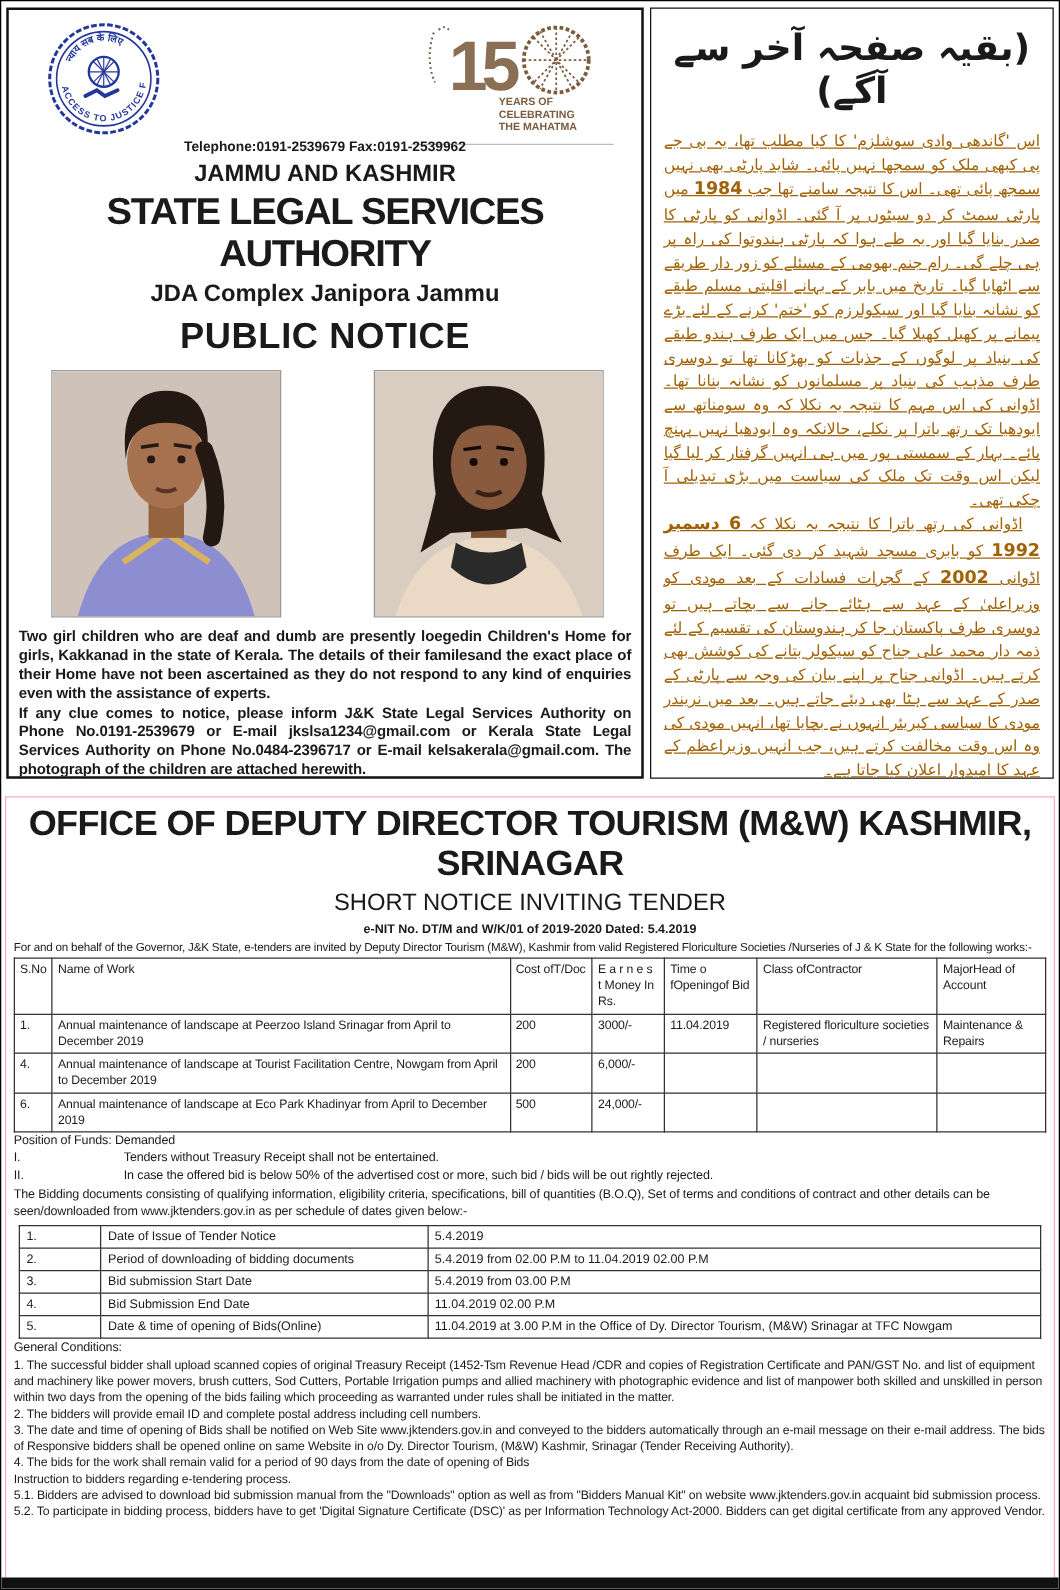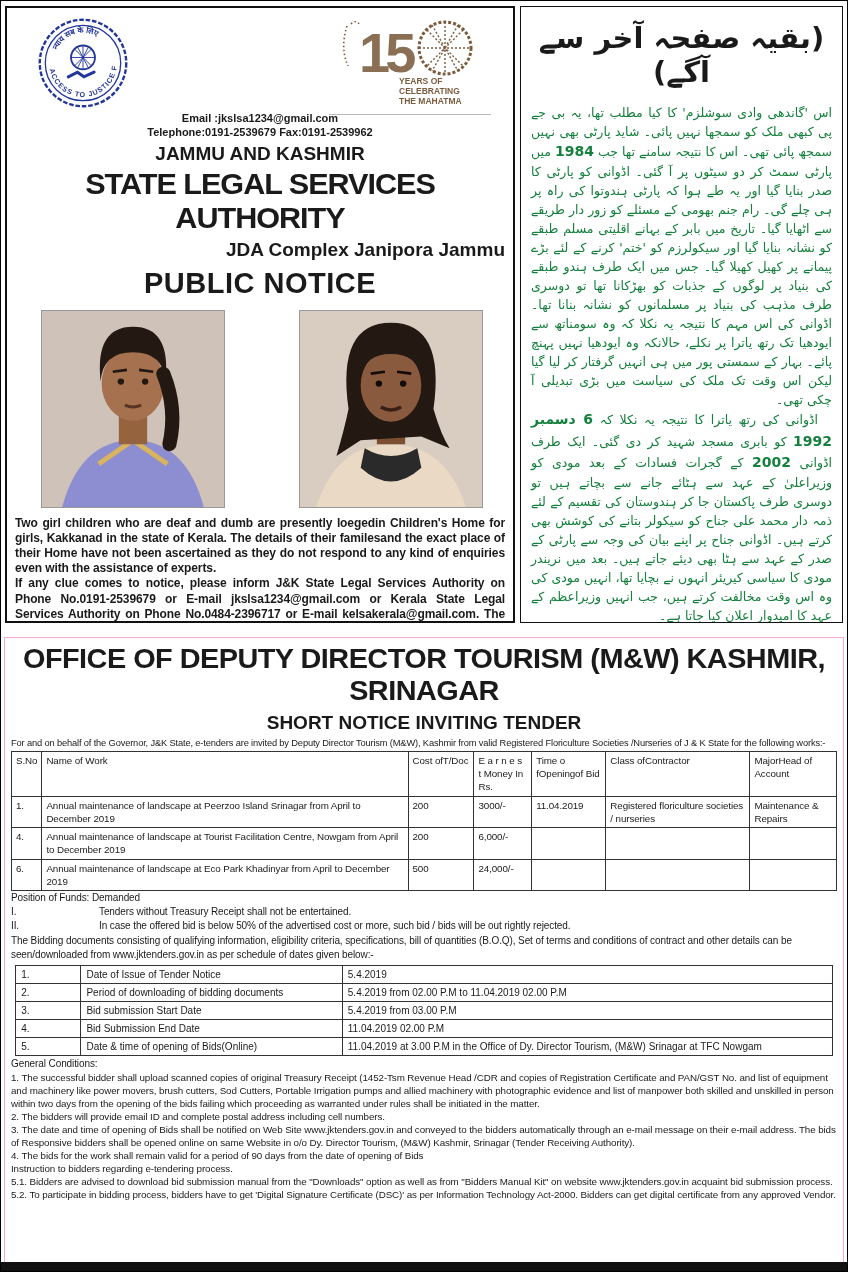--- a/index.html
+++ b/index.html
@@ -22,44 +22,44 @@
   .notice-box{width:510px;border:2px solid #111;box-sizing:border-box;
               padding:6px 8px 4px 8px;overflow:hidden;}
   .logo-row{display:flex;justify-content:space-between;align-items:flex-start;
             padding:2px 14px 0 22px;height:96px;}
   .logo150-wrap{border-bottom:1px solid #bbb;padding:0 4px 2px 0;}
   .contact-line{text-align:center;font-size:11px;font-weight:bold;line-height:1.25;}
   .jk-line{text-align:center;font-size:19px;font-weight:bold;letter-spacing:0;
            margin-top:3px;}
   .authority-line{text-align:center;font-size:30px;font-weight:bold;
                   letter-spacing:-1px;transform:scaleX(1.02);margin-top:2px;}
-  .jda-line{text-align:right;font-size:19px;font-weight:bold;margin-top:4px;}
+  .jda-line{text-align:center;font-size:19px;font-weight:bold;margin-top:4px;}
   .public-notice{text-align:center;font-size:29px;font-weight:700;
                  letter-spacing:.5px;margin-top:6px;}
   .photo-row{display:flex;justify-content:space-between;padding:10px 22px 6px 26px;}
   .photo{width:182px;height:196px;border:1px solid #999;}
   .notice-body{font-size:12px;font-weight:bold;text-align:justify;line-height:1.27;
                margin-top:2px;letter-spacing:-.1px;}
 
   
   .urdu-box{flex:1;border:1.5px solid #111;box-sizing:border-box;
             padding:6px 10px;direction:rtl;font-family:"DejaVu Sans",sans-serif;
             overflow:hidden;}
   .urdu-heading{text-align:center;font-size:29px;font-weight:bold;
                 padding:8px 0 14px 0;letter-spacing:-1px;}
-  .u-para{font-size:12.5px;line-height:1.52;text-align:justify;color:#15803d;}
+  .u-para{font-size:12.5px;line-height:1.52;text-align:justify;color:#a16207;text-decoration:underline;}
   .u-para + .u-para{text-indent:14px;}
   .u-para b{font-size:14px;}
 
   
   .tender-box{margin:12px 3px;height:732px;border:1px solid #f9a8d4;box-sizing:border-box;
               padding:3px 6px 0 6px;overflow:hidden;}
   .tender-title{text-align:center;font-size:28px;font-weight:bold;
                 letter-spacing:-.5px;transform:scaleX(1.03);margin-top:2px;}
-  .tender-sub{text-align:center;font-size:19px;font-weight:bold;margin-top:5px;}
+  .tender-sub{text-align:center;font-size:19px;font-weight:normal;margin-top:5px;}
   .tender-enit{text-align:center;font-size:10px;font-weight:bold;margin-top:4px;}
   .tender-intro{font-size:9.3px;letter-spacing:-.15px;margin-top:4px;}
 
   table{border-collapse:collapse;}
   .works{width:100%;margin-top:3px;font-size:9.8px;letter-spacing:-.1px;}
   .works td{border:1px solid #333;padding:2px 4px;vertical-align:top;line-height:1.35;}
   .works thead td{height:24px;}
   .sched{width:99%;margin:3px auto 0 auto;font-size:10px;}
   .sched td{border:1px solid #333;padding:2px 5px;line-height:1.3;}
   .sched td:nth-child(1){width:8%;}
@@ -125,21 +125,20 @@
                   <line x1="129" y1="9" x2="103" y2="55"></line>
               </g>
             </g>
             <text x="70" y="68" font-size="8.5" font-weight="bold" fill="#7a5c3e">YEARS OF</text>
             <text x="70" y="78" font-size="8.5" font-weight="bold" fill="#7a5c3e">CELEBRATING</text>
             <text x="70" y="88" font-size="8.5" font-weight="bold" fill="#7a5c3e">THE MAHATMA</text>
           </svg>
         </div>
       </div>
 
-      <div class="contact-line">Email :jkslsa1234@gmail.com</div>
       <div class="contact-line">Telephone:0191-2539679 Fax:0191-2539962</div>
       <div class="jk-line">JAMMU AND KASHMIR</div>
       <div class="authority-line">STATE LEGAL SERVICES AUTHORITY</div>
       <div class="jda-line">JDA Complex Janipora Jammu</div>
       <div class="public-notice">PUBLIC NOTICE</div>
 
       <div class="photo-row">
         <svg class="photo" viewBox="0 0 90 100" preserveAspectRatio="none">
           <rect width="90" height="100" fill="#cfc2b8"></rect>
           <path d="M10 100 q9 -34 35 -34 q26 0 35 34 z" fill="#8d8ed1"></path>
@@ -178,20 +177,21 @@
       <div>
           <div class="u-para"><span>اس 'گاندھی وادی سوشلزم' کا کیا مطلب تھا، یہ بی جے پی کبھی ملک کو سمجھا نہیں پائی۔ شاید پارٹی بھی نہیں سمجھ پائی تھی۔ اس کا نتیجہ سامنے تھا جب </span><b>1984</b><span> میں پارٹی سمٹ کر دو سیٹوں پر آ گئی۔ اڈوانی کو پارٹی کا صدر بنایا گیا اور یہ طے ہوا کہ پارٹی ہندوتوا کی راہ پر ہی چلے گی۔ رام جنم بھومی کے مسئلے کو زور دار طریقے سے اٹھایا گیا۔ تاریخ میں بابر کے بہانے اقلیتی مسلم طبقے کو نشانہ بنایا گیا اور سیکولرزم کو 'ختم' کرنے کے لئے بڑے پیمانے پر کھیل کھیلا گیا۔ جس میں ایک طرف ہندو طبقے کی بنیاد پر لوگوں کے جذبات کو بھڑکانا تھا تو دوسری طرف مذہب کی بنیاد پر مسلمانوں کو نشانہ بنانا تھا۔ اڈوانی کی اس مہم کا نتیجہ یہ نکلا کہ وہ سومناتھ سے ایودھیا تک رتھ یاترا پر نکلے، حالانکہ وہ ایودھیا نہیں پہنچ پائے۔ بہار کے سمستی پور میں ہی انہیں گرفتار کر لیا گیا لیکن اس وقت تک ملک کی سیاست میں بڑی تبدیلی آ چکی تھی۔</span></div>
           <div class="u-para"><span>اڈوانی کی رتھ یاترا کا نتیجہ یہ نکلا کہ </span><b>6 دسمبر 1992</b><span> کو بابری مسجد شہید کر دی گئی۔ ایک طرف اڈوانی </span><b>2002</b><span> کے گجرات فسادات کے بعد مودی کو وزیراعلیٰ کے عہد سے ہٹائے جانے سے بچاتے ہیں تو دوسری طرف پاکستان جا کر ہندوستان کی تقسیم کے لئے ذمہ دار محمد علی جناح کو سیکولر بتانے کی کوشش بھی کرتے ہیں۔ اڈوانی جناح پر اپنے بیان کی وجہ سے پارٹی کے صدر کے عہد سے ہٹا بھی دیئے جاتے ہیں۔ بعد میں نریندر مودی کا سیاسی کیریئر انہوں نے بچایا تھا، انہیں مودی کی وہ اس وقت مخالفت کرتے ہیں، جب انہیں وزیراعظم کے عہد کا امیدوار اعلان کیا جاتا ہے۔</span></div>
         </div>
     </div>
   </div>
 
   <div class="tender-box">
     <div class="tender-title">OFFICE OF DEPUTY DIRECTOR TOURISM (M&amp;W) KASHMIR, SRINAGAR</div>
     <div class="tender-sub">SHORT NOTICE INVITING TENDER</div>
+    <div class="tender-enit">e-NIT No. DT/M and W/K/01 of 2019-2020 Dated: 5.4.2019</div>
     <div class="tender-intro">For and on behalf of the Governor, J&amp;K State, e-tenders are invited by Deputy Director Tourism (M&amp;W), Kashmir from valid Registered Floriculture Societies /Nurseries of J &amp; K State for the following works:-</div>
 
     <table class="works">
       <colgroup>
         <col style="width:3.5%">
           <col style="width:44.5%">
           <col style="width:8%">
         <col style="width:7%">
           <col style="width:9%">
           <col style="width:17.5%">

